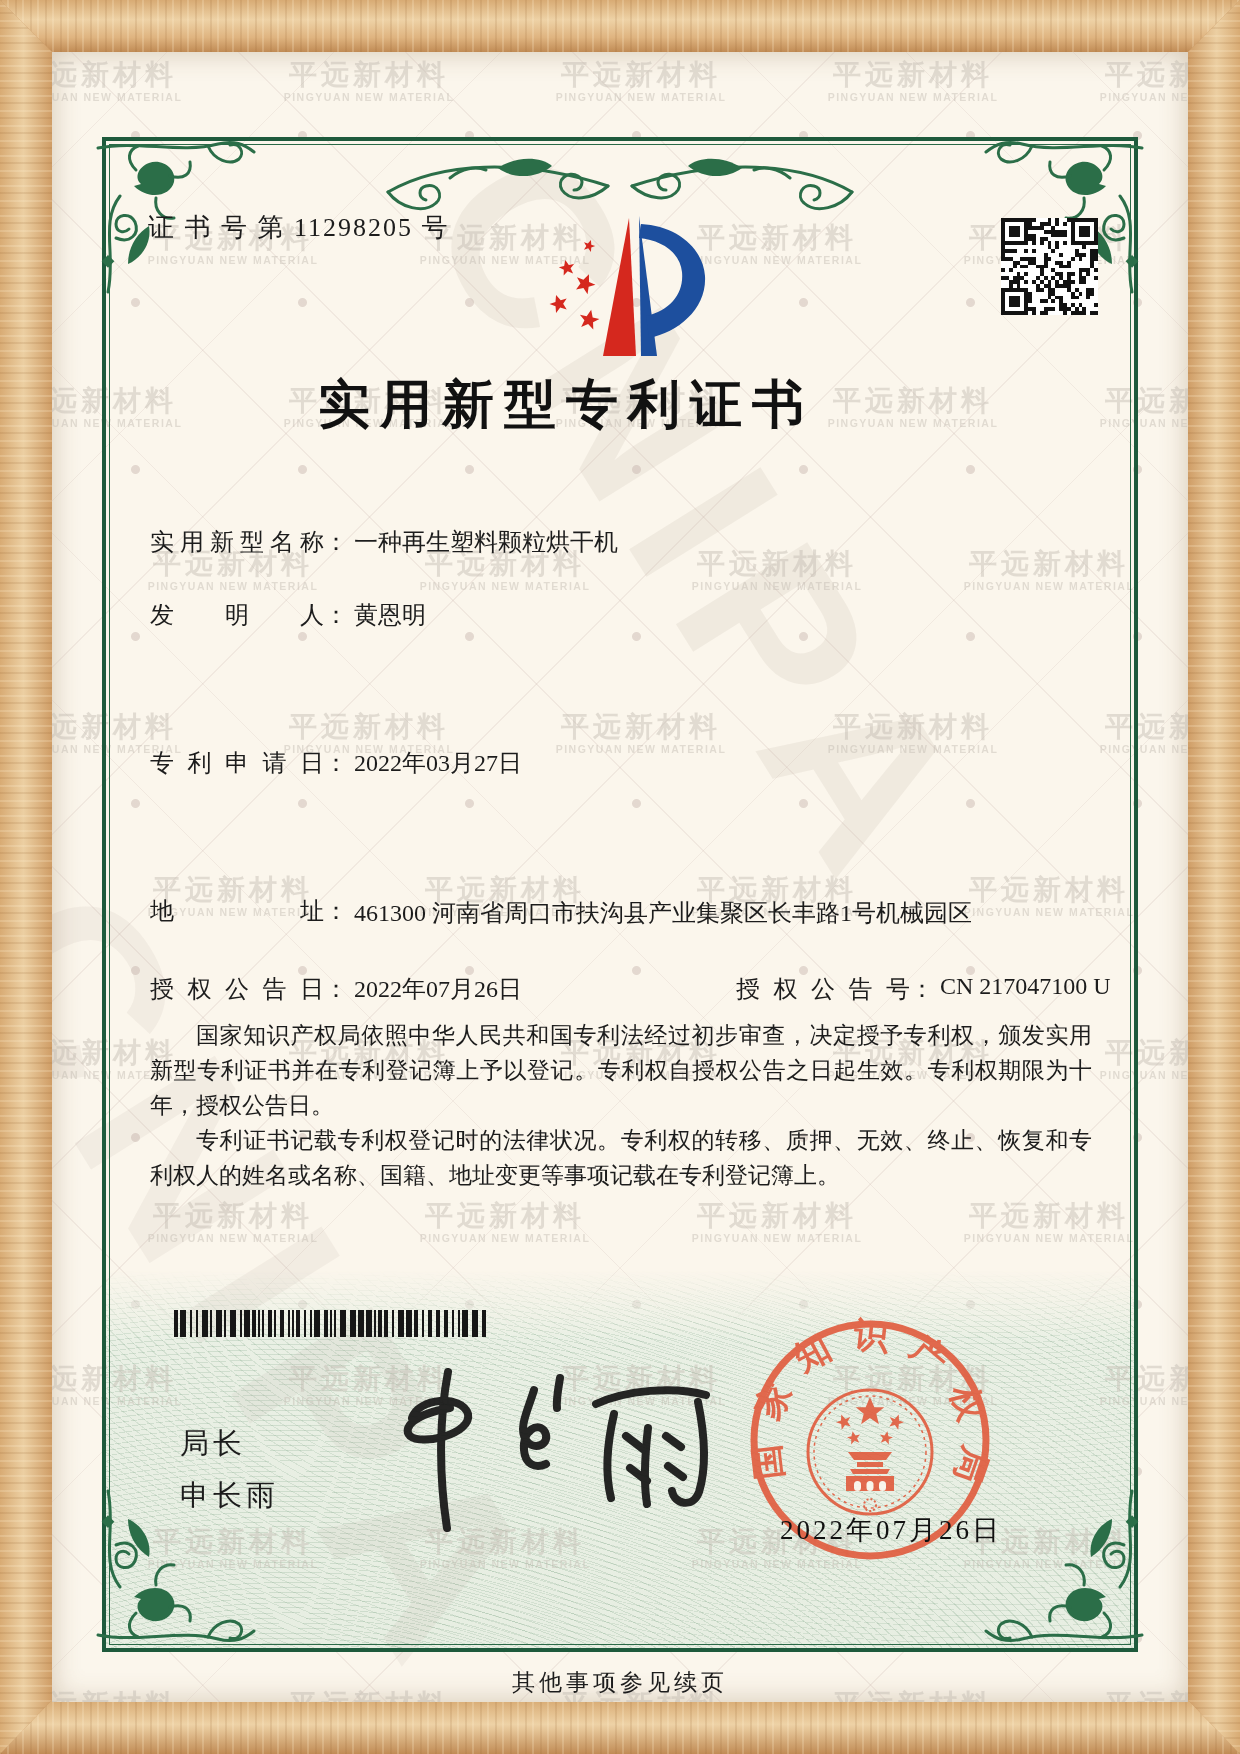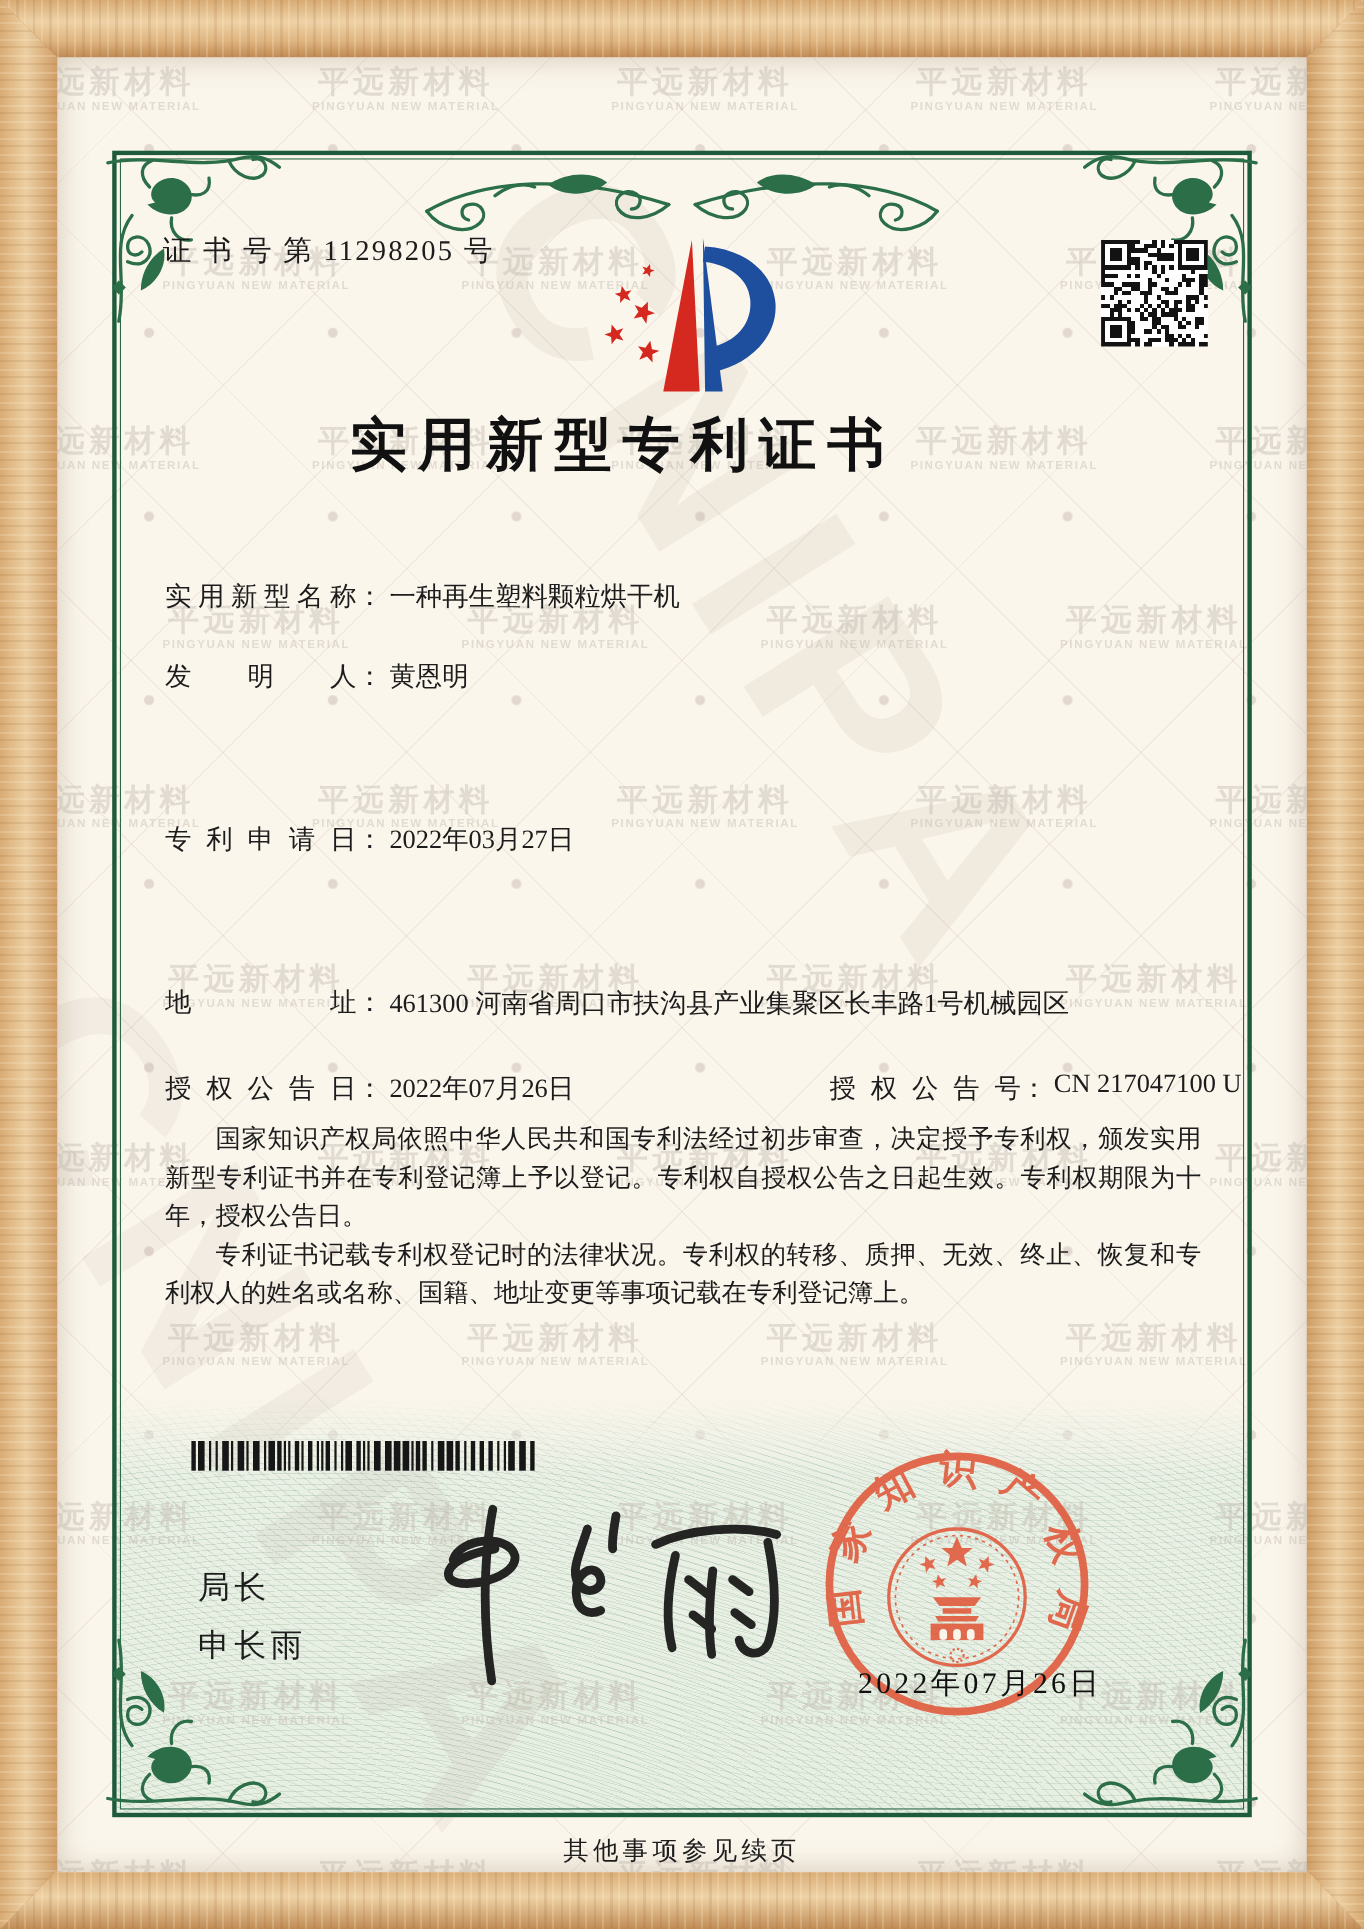--- a/index.html
+++ b/index.html
@@ -74,21 +74,21 @@
   .logo{left:485px;top:160px;width:175px;height:152px;}
   .qr{left:949px;top:166px;width:97px;height:97px;}
   .title{left:266px;top:318px;font-size:52px;font-weight:bold;letter-spacing:10px;color:#111;}
 
   .row{position:absolute;left:98px;font-size:24px;white-space:nowrap;margin-top:11px;}
   .flabel{display:inline-block;width:174px;text-align:justify;text-align-last:justify;vertical-align:top;}
   .colon{vertical-align:top;}
   .fvalue{display:inline-block;vertical-align:top;margin-left:6px;}
   .row-addr{white-space:normal;}
   .row-addr .fvalue{width:752px;line-height:1.55;}
-  .grant2{position:absolute;left:604px;top:0;white-space:nowrap;}
+  .grant2{position:absolute;left:586px;top:0;white-space:nowrap;}
 
   .body-text{left:98px;top:966px;width:942px;font-size:23px;line-height:35px;text-align:justify;}
   .body-text p{margin:0;text-indent:2em;}
 
   .barcode{left:122px;top:1258px;width:322px;height:27px;display:flex;align-items:stretch;}
   .barcode div{background:#161616;height:100%;}
 
   .signer-title{left:128px;top:1372px;font-size:29px;letter-spacing:4px;}
   .signer-name{left:128px;top:1424px;font-size:29px;letter-spacing:4px;}
   .signature{left:300px;top:1290px;width:380px;height:205px;}

